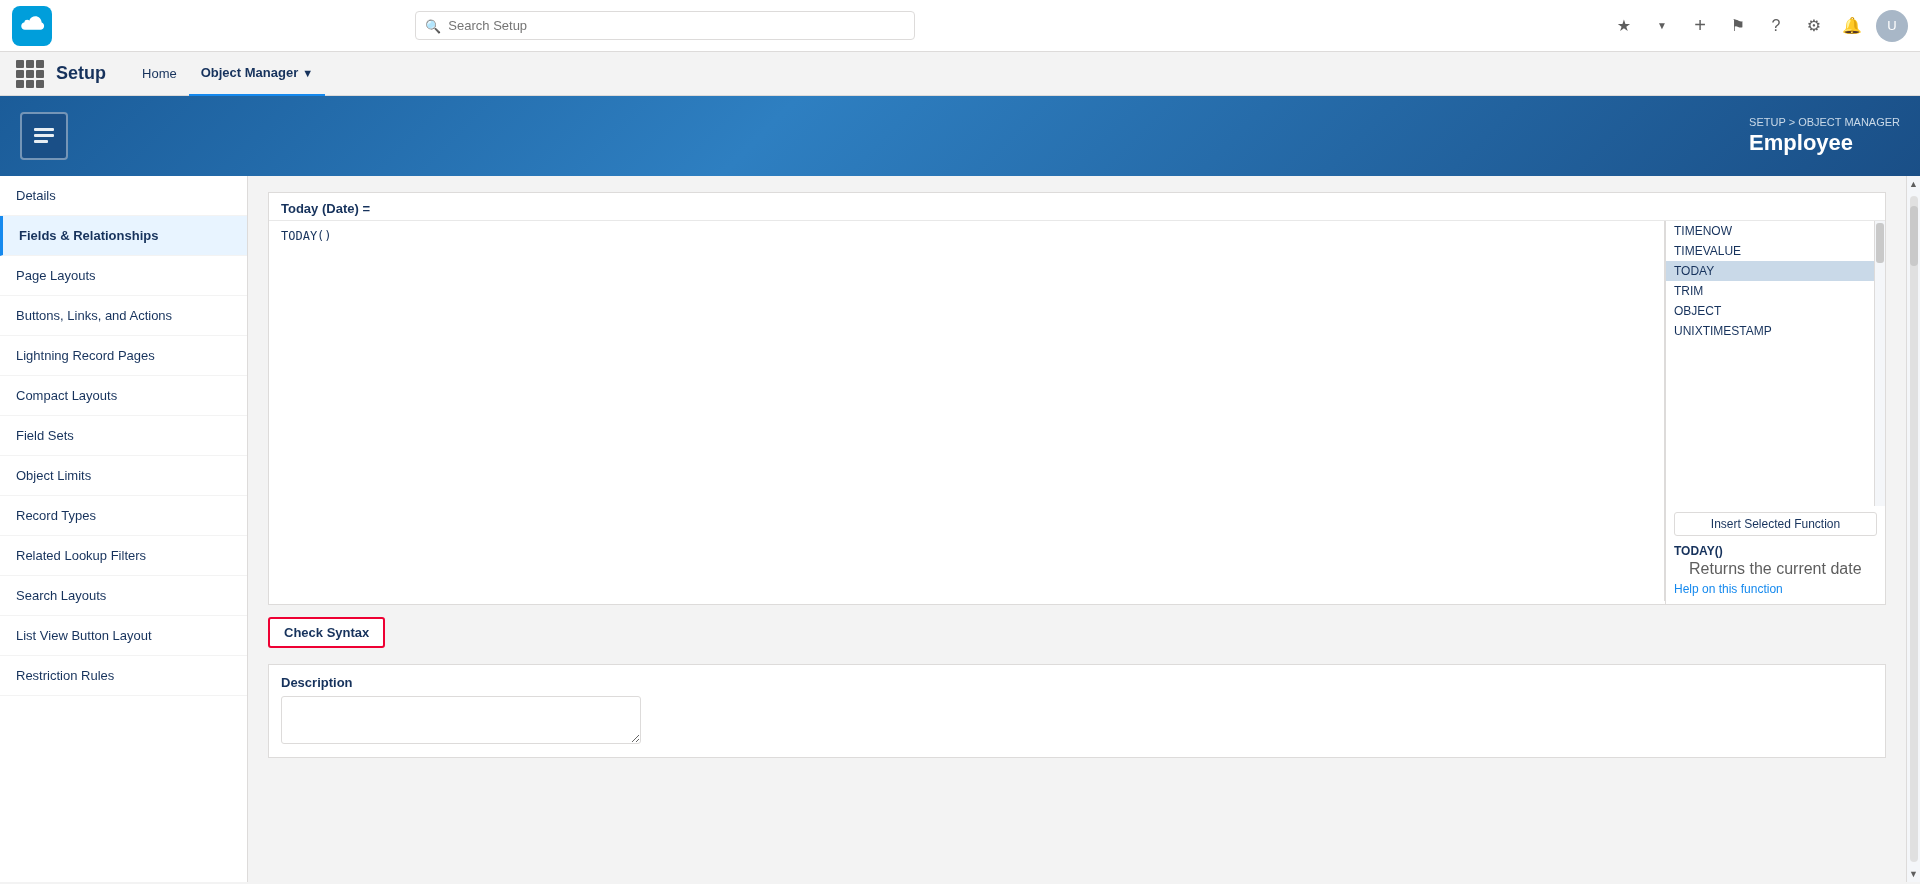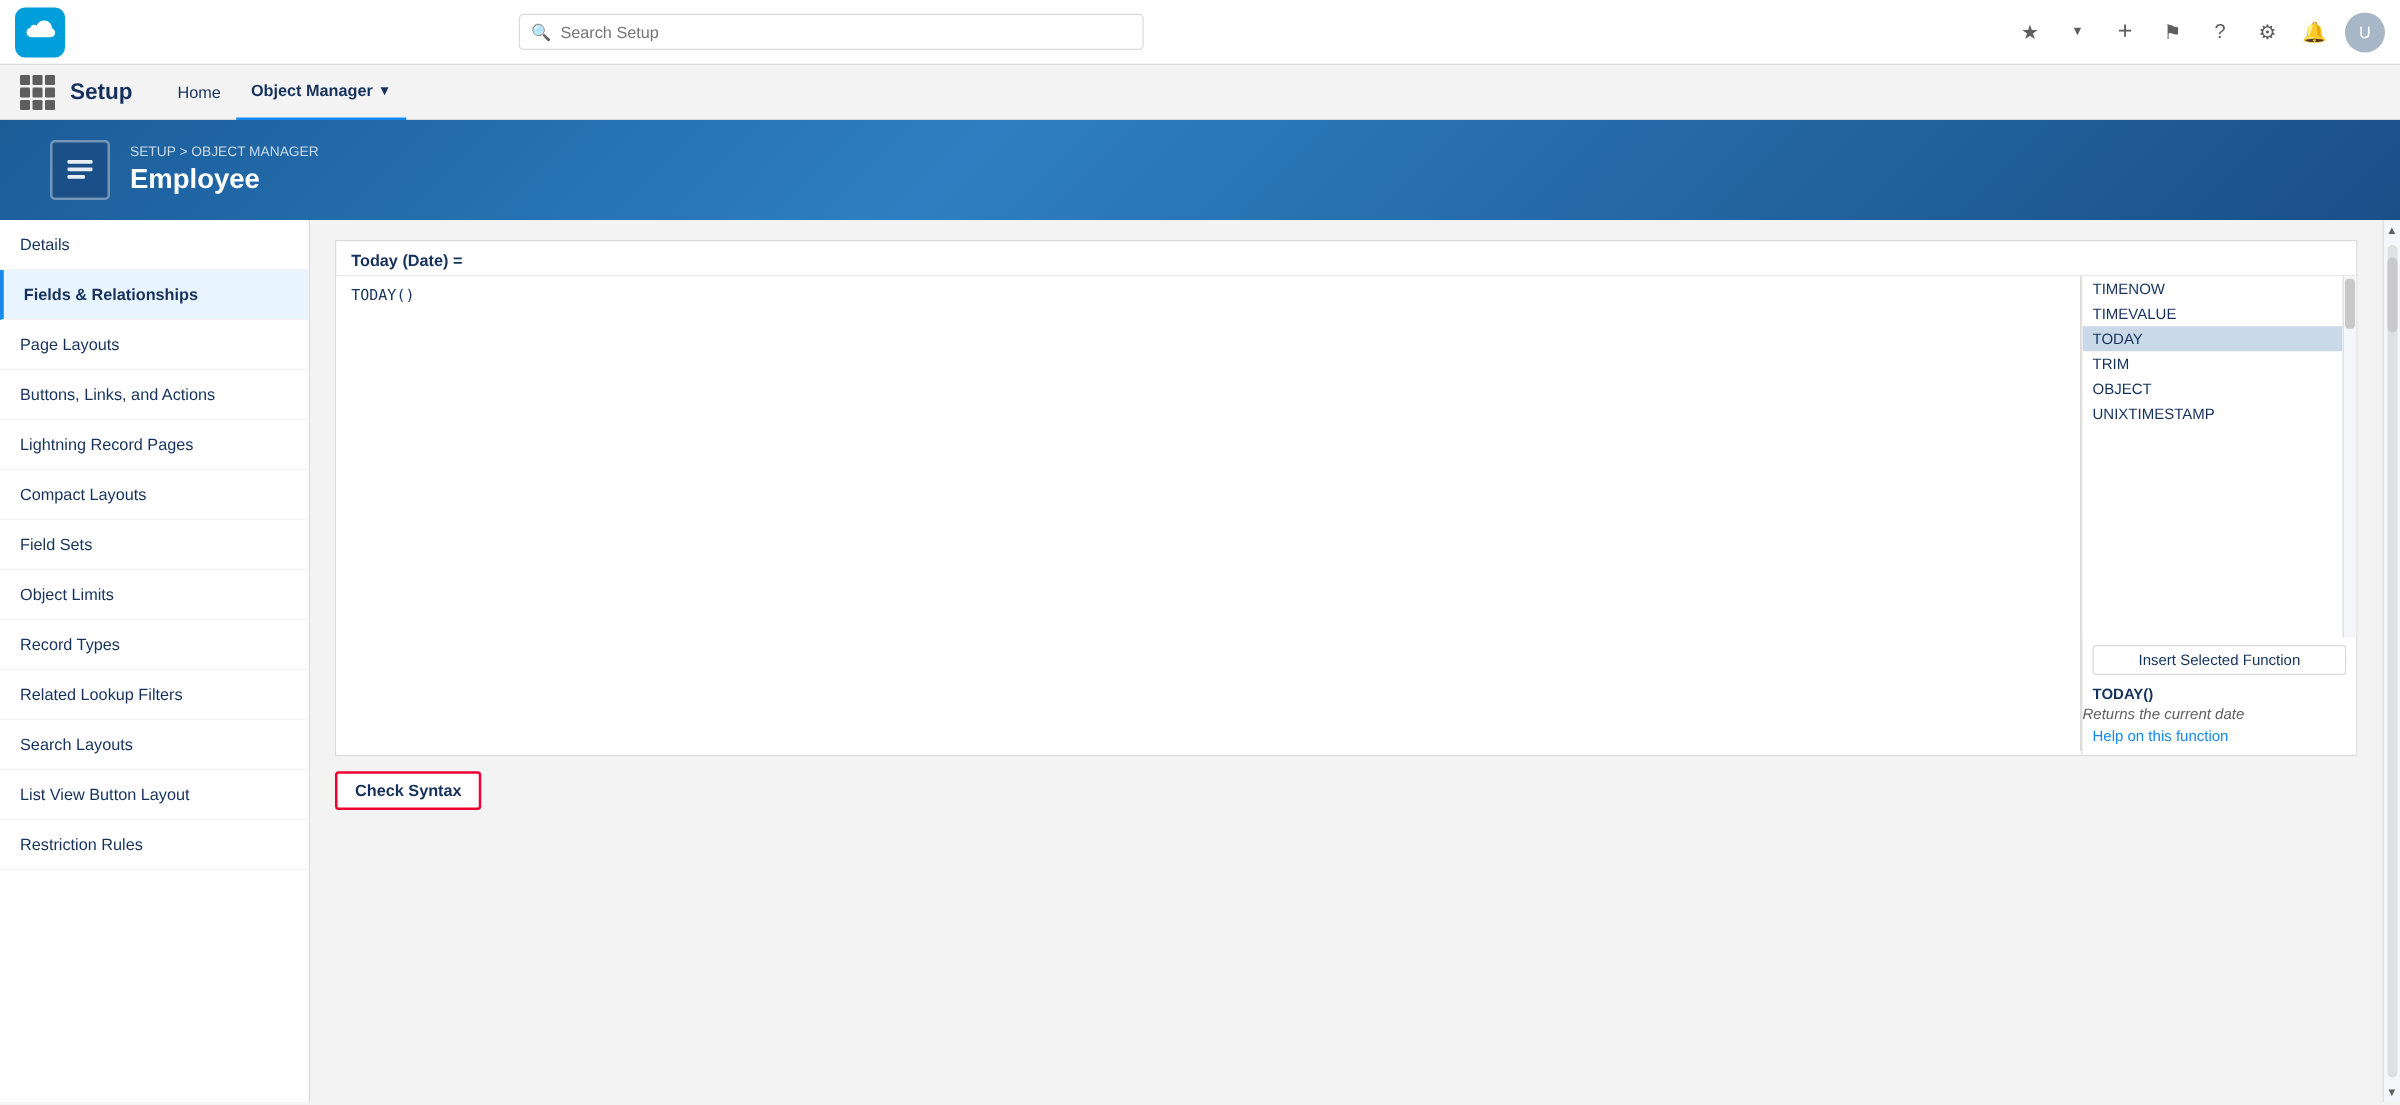--- a/index.html
+++ b/index.html
@@ -86,24 +86,25 @@
     }
     .second-nav .nav-item.active {
       border-bottom: 2px solid #1589ee;
       color: #16325c; font-weight: 600;
     }
     .second-nav .nav-item .arrow { margin-left: 4px; font-size: 11px; }
 
     
     .banner {
       background: linear-gradient(135deg, #1b5c99 0%, #2e7fc1 40%, #1a4f87 100%);
-      padding: 16px 40px;
+      padding: 16px 20px;
       display: flex;
       align-items: center;
       gap: 16px;
+      justify-content: space-between;
     }
     .banner .obj-icon {
       width: 48px; height: 48px;
       background: #1a4f87;
       border: 2px solid rgba(255,255,255,0.4);
       border-radius: 4px;
       display: flex; align-items: center; justify-content: center;
       color: #fff; font-size: 20px;
     }
     .banner .breadcrumb {
@@ -242,24 +243,23 @@
       white-space: nowrap;
     }
 
     .function-preview {
       padding: 4px 8px 2px 8px;
       font-size: 12px;
       font-weight: 700;
       color: #16325c;
     }
     .function-desc {
-      padding: 0 8px 4px 0;
-      font-size: 12px;
+      padding: 0 8px 4px 23px;
+      font-size: 16px;
       color: #5e5e5e;
-      font-style: italic;
     }
     .function-help {
       padding: 0 8px 8px 8px;
       font-size: 12px;
       color: #1589ee;
       text-decoration: none;
       display: block;
       cursor: pointer;
     }
 
@@ -435,20 +435,24 @@
           <div class="function-desc">Returns the current date</div>
           <a class="function-help">Help on this function</a>
         </div>
       </div>
     </div>
 
     <div class="check-syntax-row">
       <button class="check-syntax-btn">Check Syntax</button>
     </div>
 
+    <div class="description-section">
+      <div class="description-label">Description</div>
+      <textarea class="description-input" style=""></textarea>
+    </div>
 
   </div>
 
   <div class="right-panel-scroll">
     <div class="scroll-arrow">▲</div>
     <div class="scroll-track">
       <div class="scroll-thumb"></div>
     </div>
     <div class="scroll-arrow">▼</div>
   </div>

